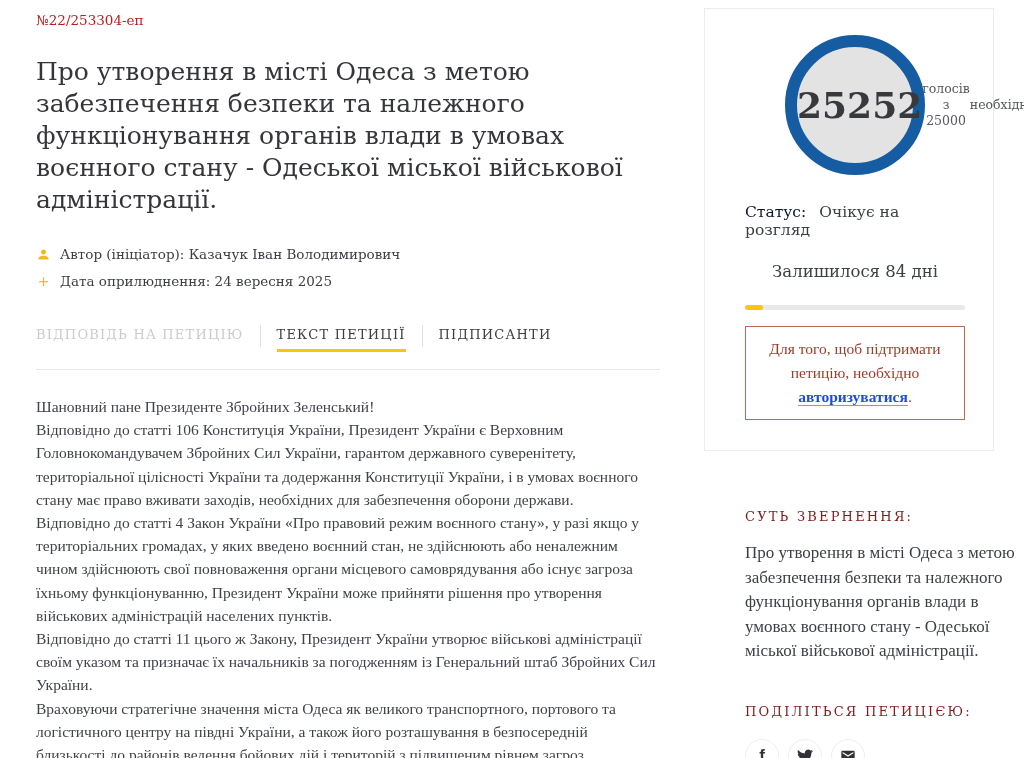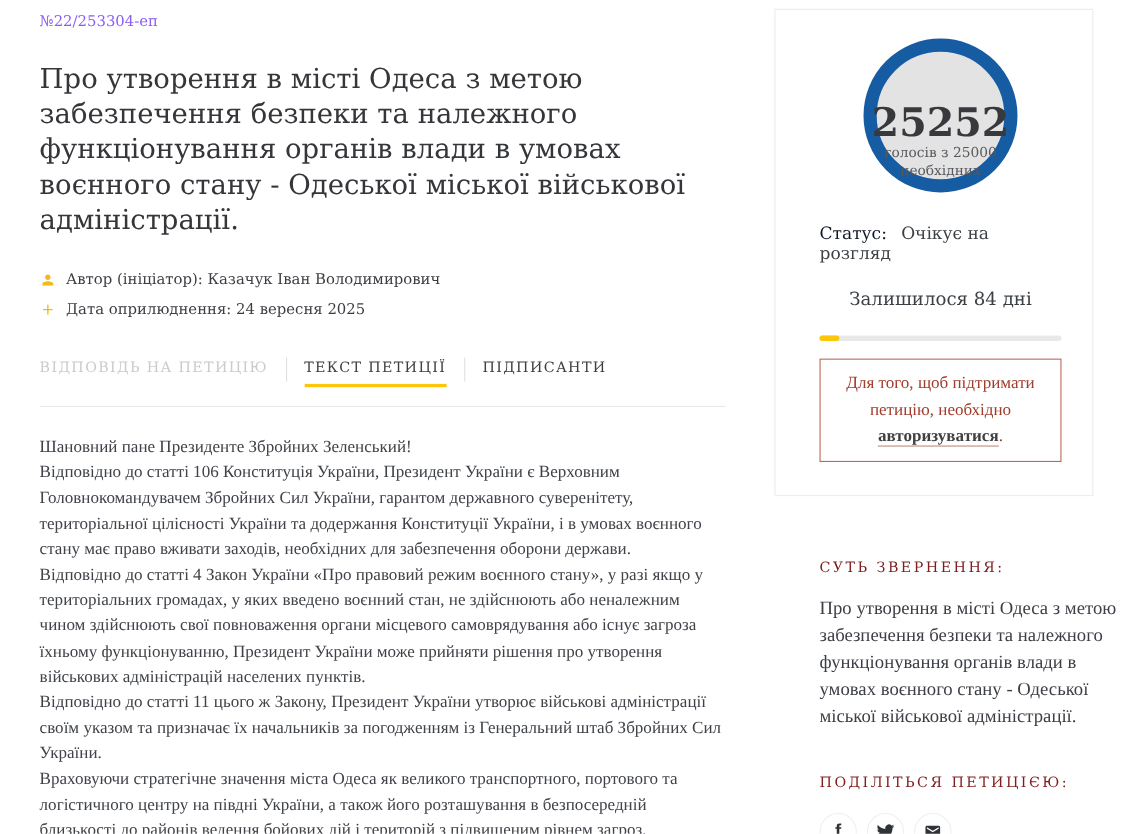--- a/index.html
+++ b/index.html
@@ -2,21 +2,21 @@
 <html><head>
 <meta charset="utf-8">
 <style>
   * { margin:0; padding:0; box-sizing:border-box; }
   html,body { width:1024px; height:758px; background:#ffffff; overflow:hidden;
               font-family:"DejaVu Serif", serif; }
   .page { position:relative; width:1024px; height:758px; background:#fff; }
 
   
   .main { position:absolute; left:36px; top:0; width:624px; }
-  .petition-number { margin-top:12px; font-size:13.5px; color:#8b5cf6; }
+  .petition-number { margin-top:12px; font-size:13.5px; color:#b91c1c; }
   .title { margin-top:28px; width:612px; font-size:25px; line-height:32px;
            color:#35363a; font-weight:normal; }
   .meta { margin-top:30px; }
   .meta-row { display:flex; align-items:center; margin-bottom:11px; }
   .meta-row svg { width:15px; height:15px; margin-right:9px; flex:0 0 auto; }
   .meta-row span { font-size:13.5px; color:#3b3d42; }
 
   .tabs { margin-top:36px; display:flex; align-items:center; }
   .tab { font-size:13px; letter-spacing:1.2px; color:#3d3e42; cursor:pointer;
          padding-bottom:7px; border-bottom:3px solid transparent; white-space:nowrap; }
@@ -29,33 +29,33 @@
   .body-text { margin-top:25px; width:624px; font-family:"Liberation Serif", serif;
                font-size:15.5px; line-height:23.2px; color:#3f4248; }
   .body-text p { margin:0; }
 
   
   .sidebar { position:absolute; left:704px; top:8px; width:306px; }
   .card { width:290px; background:#fff; border:1px solid #ececea;
           padding:26px 28px 30px 40px; }
   .vote-circle { width:140px; height:140px; margin:0 auto; border-radius:50%;
                  border:12px solid #155ca2; background:#e3e3e3;
-                 display:flex; flex-direction:column; align-items:center; justify-content:flex-end; }
+                 display:flex; flex-direction:row; align-items:center; justify-content:space-between; }
   .vote-count { font-size:36px; font-weight:bold; color:#38393d; line-height:38px; }
   .vote-sub { font-size:12.5px; color:#55585c; line-height:16px; text-align:center; }
   .status-row { margin-top:28px; font-size:15.5px; }
   .status-label { color:#0f172a; margin-right:8px; }
   .status-value { color:#3b4045; }
   .days-left { margin-top:23px; font-size:16.5px; color:#3b4045;text-align:center; }
   .progress { margin-top:24px; width:220px; height:5px; background:#e9e9e9; border-radius:3px; }
   .progress-fill { height:5px; background:#fdc609; border-radius:3px; width:8%; }
   .auth-box { margin-top:16px; width:220px; border:1px solid #bb6a58; padding:10px 8px;
               text-align:center; font-family:"Liberation Serif", serif;
               font-size:15.5px; line-height:24px; color:#a03c2c; }
-  .auth-link { font-weight:bold; color:#404040; text-decoration:none;
+  .auth-link { font-weight:bold; color:#1d4ed8; text-decoration:none;
                border-bottom:1px solid #c08a7d; cursor:pointer; }
 
   .below-card { padding-left:41px; }
   .side-heading { margin-top:58px; font-size:13px; letter-spacing:2.2px; color:#7f1d1d; }
   .essence-text { margin-top:17px; width:272px; font-family:"Liberation Serif", serif;
                   font-size:17px; line-height:24.5px; color:#3c3f45; }
   .share-heading { margin-top:40px; }
   .social-row { margin-top:20px; display:flex; }
   .social-btn { width:34px; height:34px; border-radius:50%; border:1px solid #efefef;
                 background:#fff; display:flex; align-items:center; justify-content:center;

